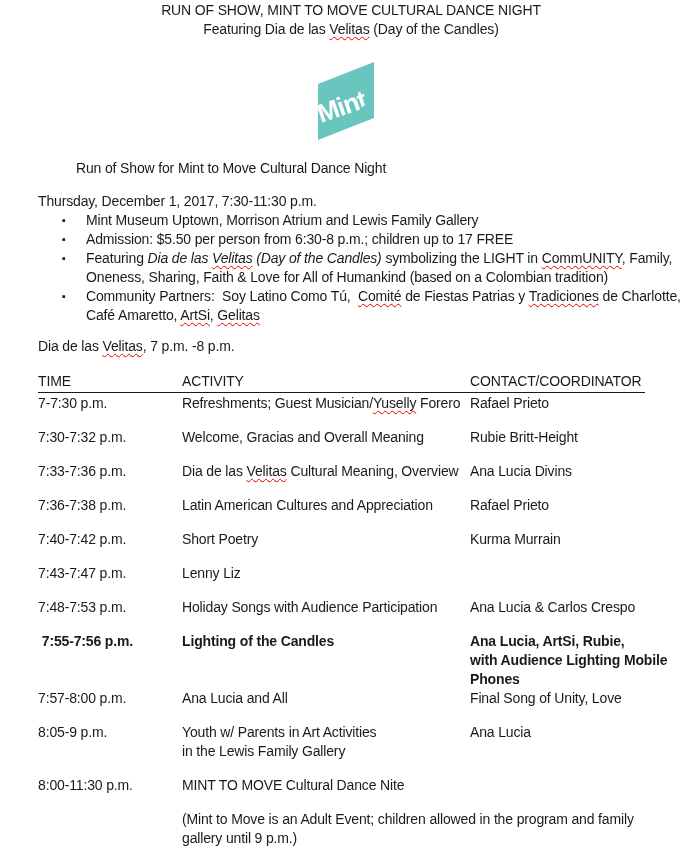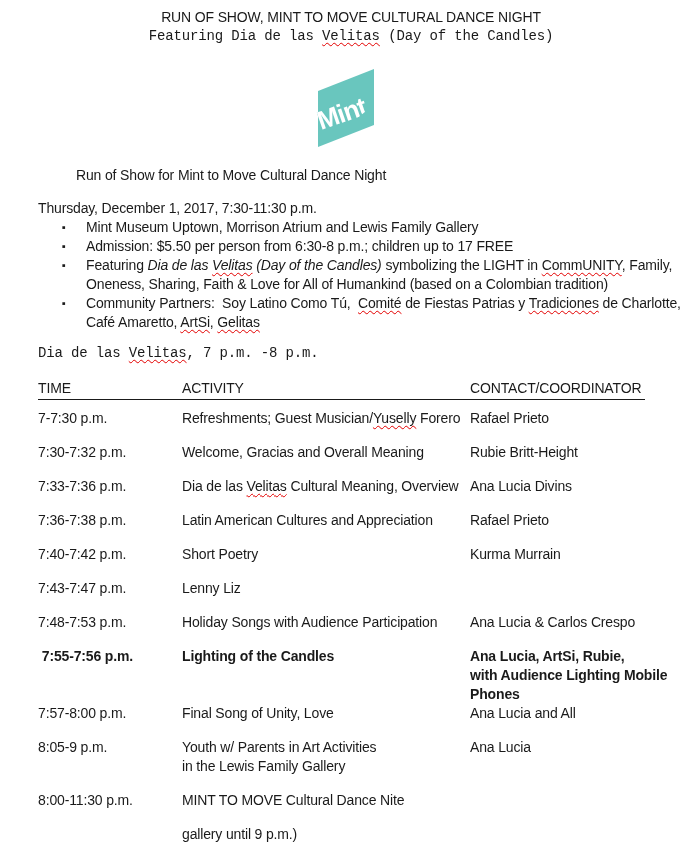--- a/index.html
+++ b/index.html
@@ -1,57 +1,57 @@
 <!DOCTYPE html>
 <html><head>
 <meta charset="utf-8">
 <style>
   html,body{margin:0;padding:0;background:#ffffff;}
   .page{
     position:relative;
     width:692px;height:862px;box-sizing:border-box;
-    padding:8px 28px 6px 38px;
+    padding:1px 28px 6px 38px;
     font-family:"Liberation Sans",sans-serif;
     font-size:14px;line-height:19px;color:#1a1a1a;
     letter-spacing:-0.15px;
     overflow:hidden;background:#fff;
   }
   .center{text-align:center;}
   .it{font-style:italic;}
   .sq{
     text-decoration-line:underline;
     text-decoration-style:wavy;
     text-decoration-color:#e30000;
     text-decoration-thickness:1px;
     text-underline-offset:2px;
     text-decoration-skip-ink:none;
   }
   .line{white-space:pre;}
-  .rich .line{white-space:pre;font-family:Liberation Mono, monospace;}
+  .rich .line{white-space:pre;}
   
   .logo-wrap{text-align:center;margin-top:22px;height:82px;position:relative;left:6px;}
   .logo-wrap svg{overflow:visible;}
   .logo-word{font-family:"Liberation Sans",sans-serif;font-weight:bold;font-size:26px;letter-spacing:-1px;}
   
   .intro{margin-top:16px;margin-left:38px;}
   .date-line{margin-top:14px;}
   
   ul.bullets{margin:0;padding:0;list-style:none;}
   ul.bullets li{position:relative;padding-left:48px;white-space:pre-wrap;}
   ul.bullets li::before{content:"▪";position:absolute;left:24px;top:0;font-size:11px;}
   
   .section-line{margin-top:12px;}
   
   .sched-header{
     display:grid;grid-template-columns:144px 288px auto;
     width:fit-content;margin-top:16px;
     border-bottom:1.5px solid #1a1a1a;padding-bottom:1px;
   }
   .sched-header .hcell{white-space:pre;}
-  .sched-rows{margin-top:9px;}
+  .sched-rows{margin-top:1px;}
   .row{display:grid;grid-template-columns:144px 288px auto;margin-bottom:15px;}
   .row.tight{margin-bottom:0;font-weight:bold;}
   .row .cell{white-space:pre;}
   .row.wide .activity{grid-column:2 / 4;}
 </style>
 </head>
 <body>
 
 <div class="page">
 
@@ -132,31 +132,31 @@
         <div class="cell activity"><div class="line"><span>Holiday Songs with Audience Participation</span></div></div>
         <div class="cell contact"><div class="line"><span>Ana Lucia &amp; Carlos Crespo</span></div></div>
       </div>
       <div class="row tight">
         <div class="cell time"> 7:55-7:56 p.m.</div>
         <div class="cell activity"><div class="line"><span>Lighting of the Candles</span></div></div>
         <div class="cell contact"><div class="line"><span>Ana Lucia, ArtSi, Rubie,</span></div><div class="line"><span>with Audience Lighting Mobile</span></div><div class="line"><span>Phones</span></div></div>
       </div>
       <div class="row">
         <div class="cell time">7:57-8:00 p.m.</div>
+        <div class="cell contact"><div class="line"><span>Ana Lucia and All</span></div></div>
         <div class="cell activity"><div class="line"><span>Final Song of Unity, Love</span></div></div>
-        <div class="cell contact"><div class="line"><span>Ana Lucia and All</span></div></div>
       </div>
       <div class="row">
         <div class="cell time">8:05-9 p.m.</div>
         <div class="cell activity"><div class="line"><span>Youth w/ Parents in Art Activities</span></div><div class="line"><span>in the Lewis Family Gallery</span></div></div>
         <div class="cell contact"><div class="line"><span>Ana Lucia</span></div></div>
       </div>
       <div class="row">
         <div class="cell time">8:00-11:30 p.m.</div>
         <div class="cell activity"><div class="line"><span>MINT TO MOVE Cultural Dance Nite</span></div></div>
       </div>
       <div class="row wide">
         <div class="cell time"></div>
-        <div class="cell activity"><div class="line"><span>gallery until 9 p.m.)</span></div></div>
+        <div class="cell activity"><div class="line"><span>(Mint to Move is an Adult Event; children allowed in the program and family</span></div><div class="line"><span>gallery until 9 p.m.)</span></div></div>
       </div>
     </div>
 
 </div>
 
 </body></html>

